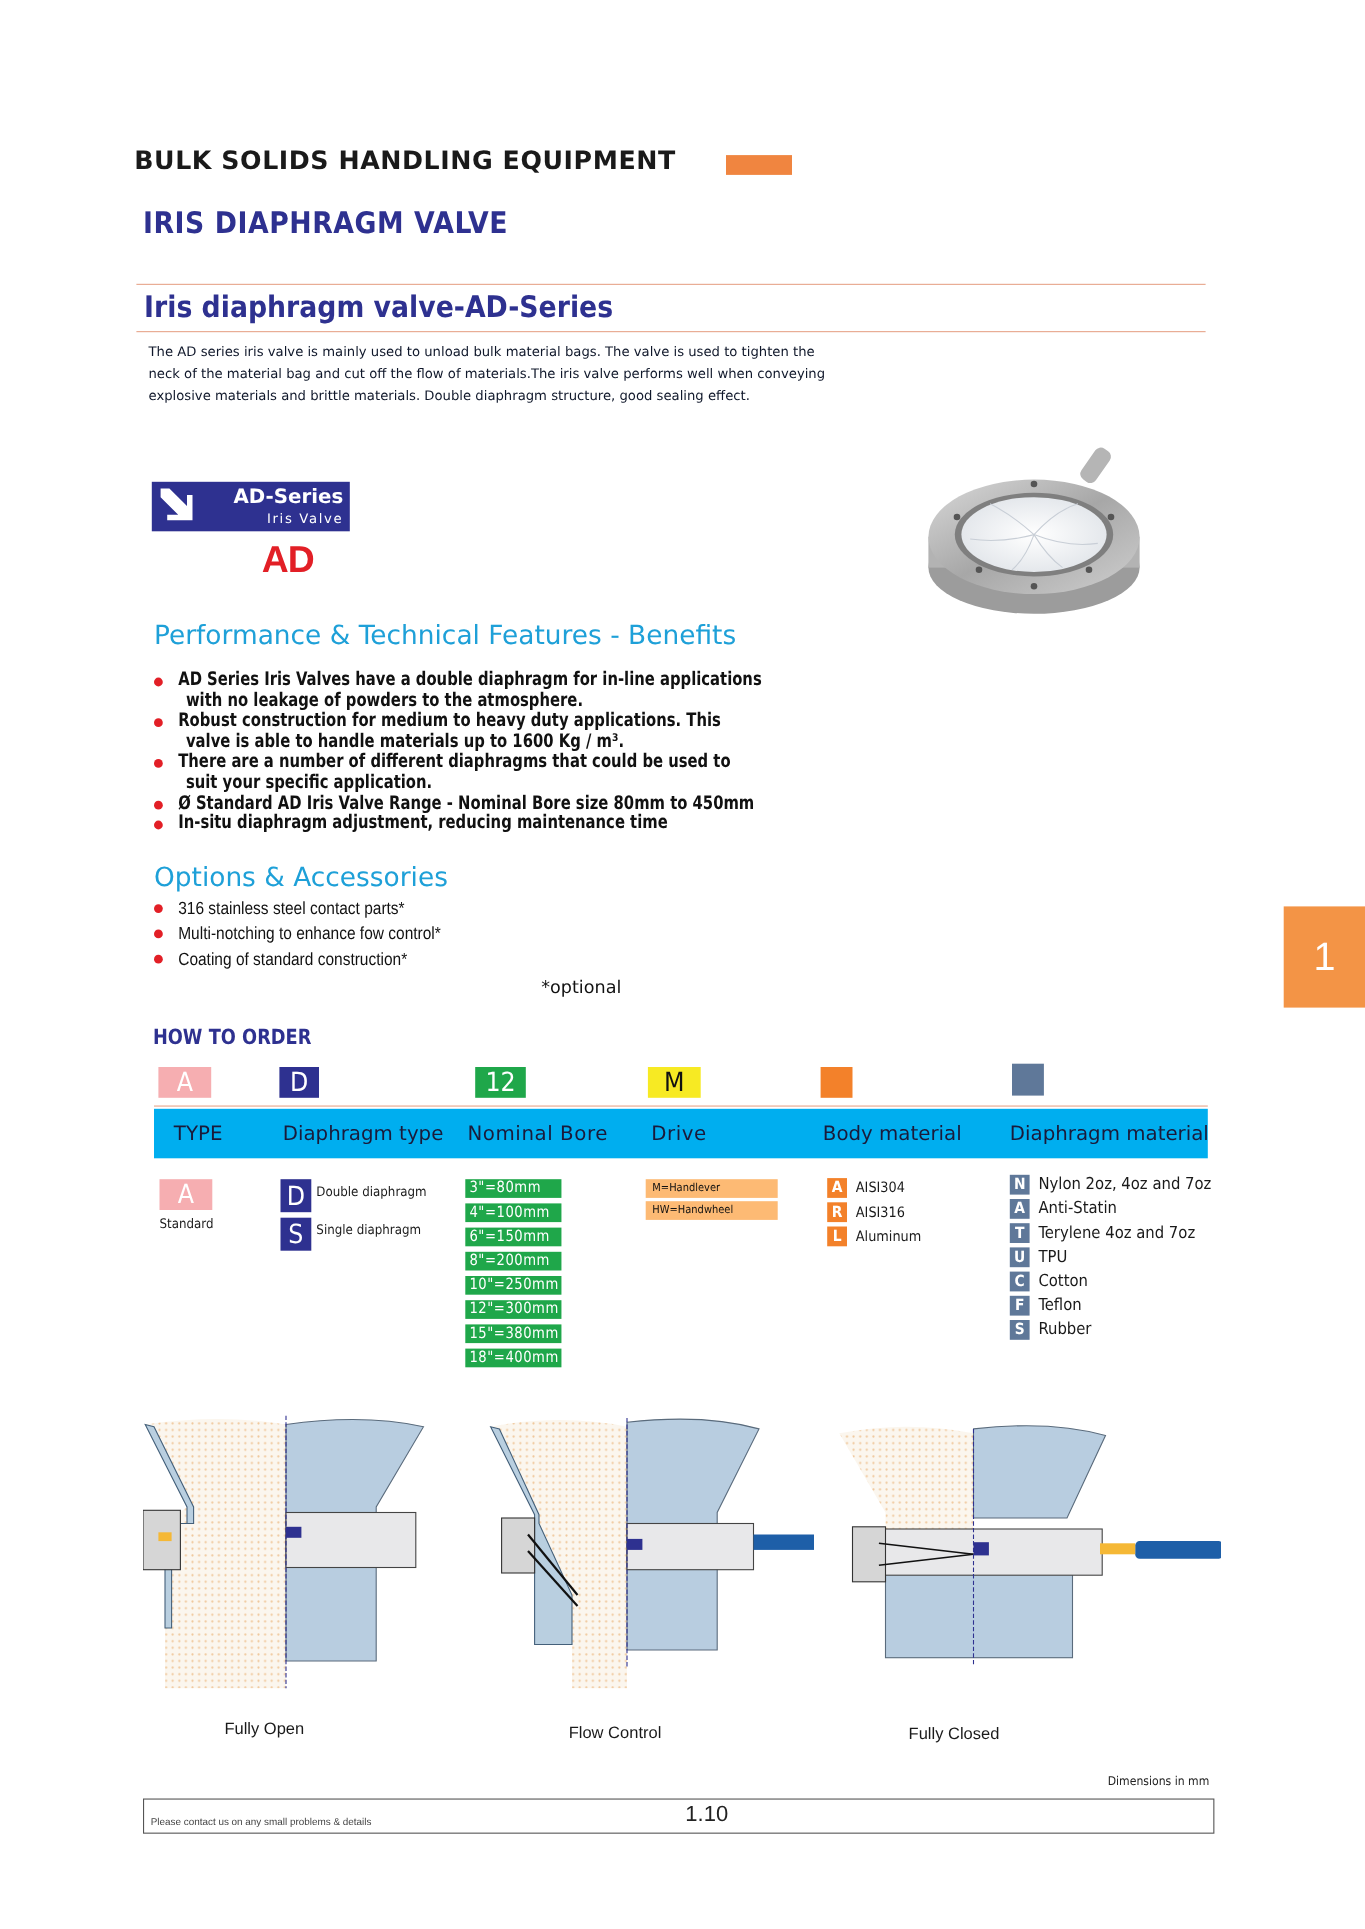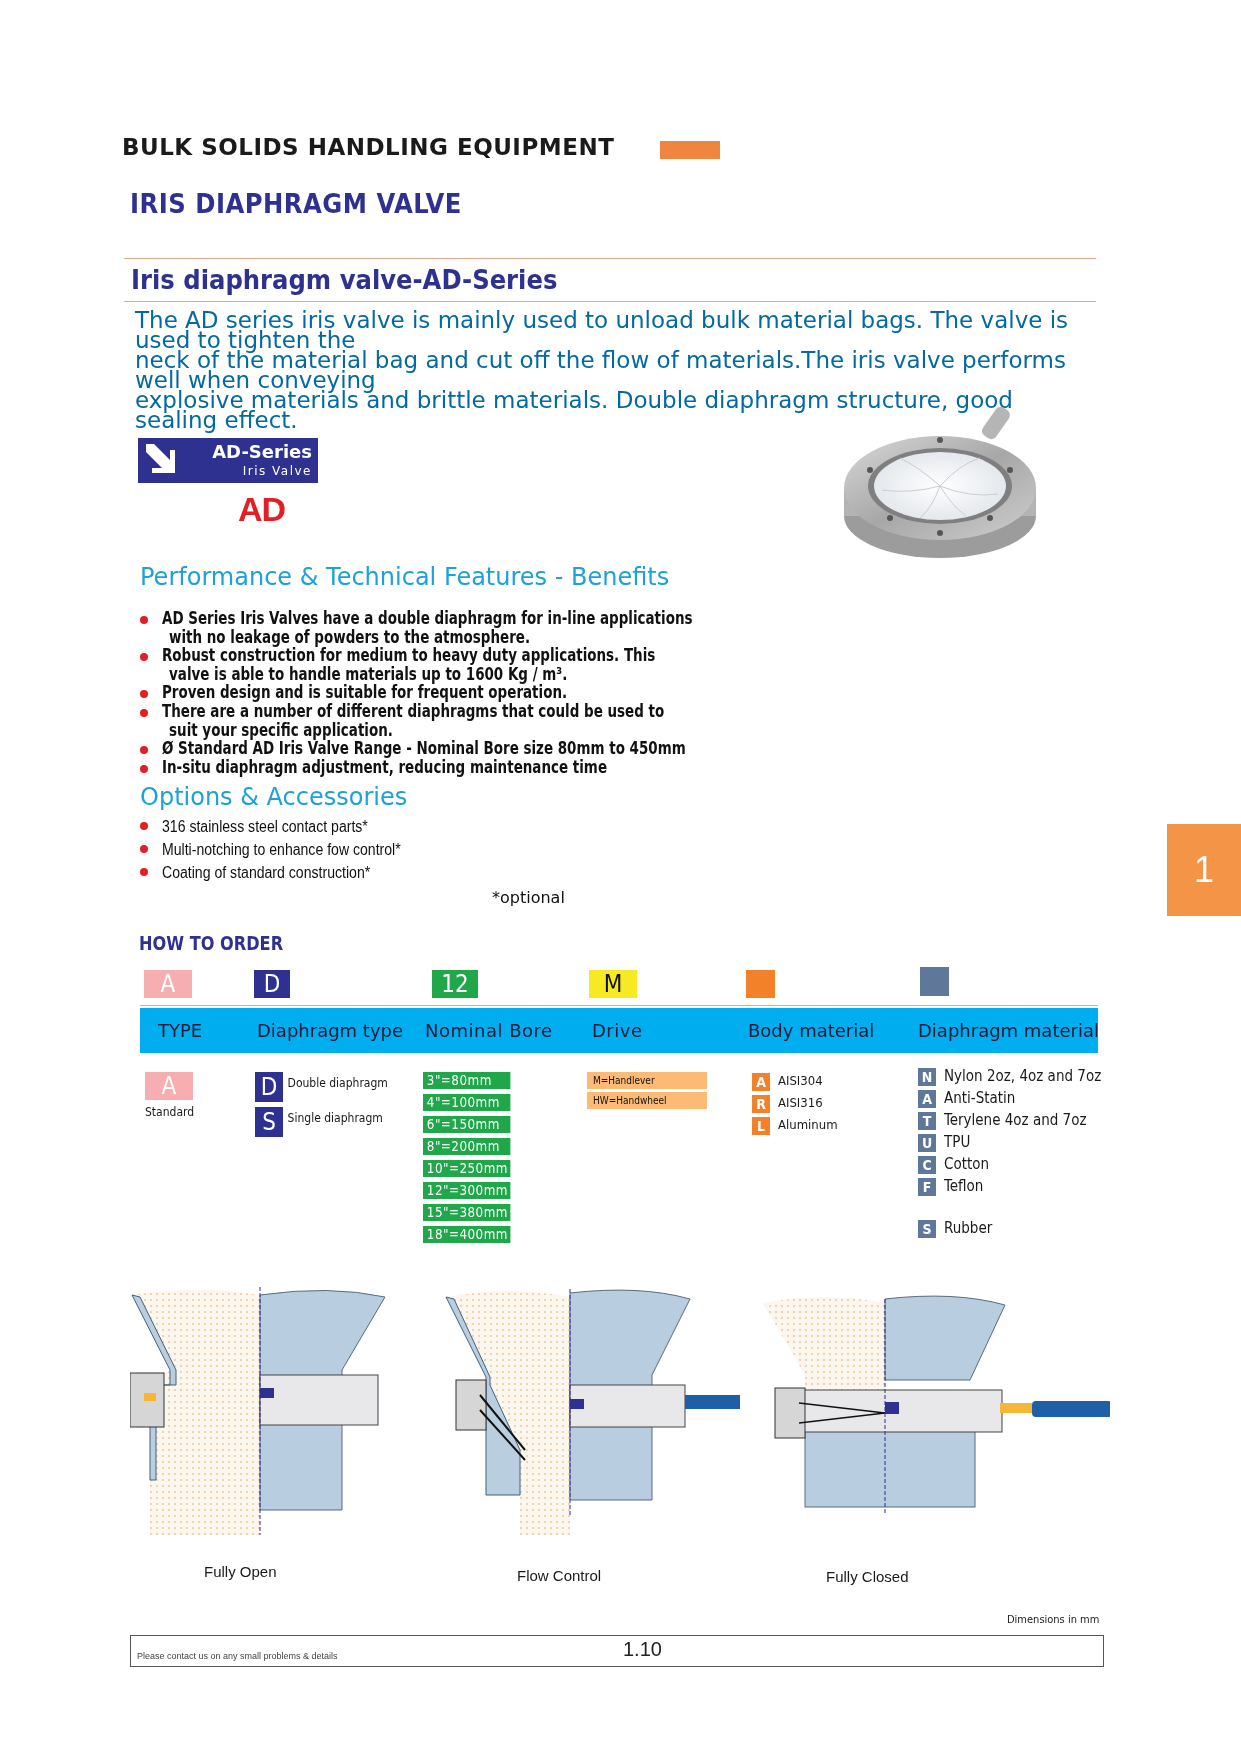--- a/index.html
+++ b/index.html
@@ -3,21 +3,21 @@
 <meta charset="utf-8">
 <style>
   html,body{margin:0;padding:0;background:#fff;}
   body{width:1241px;height:1754px;position:relative;overflow:hidden;font-family:"Liberation Sans",sans-serif;color:#1a1a1a;}
   .abs{position:absolute;}
   .top-header{left:122px;top:134px;font-family:"DejaVu Sans",sans-serif;font-weight:bold;font-size:23px;letter-spacing:0.5px;color:#1a1a1a;white-space:nowrap;}
   .top-bar{left:660px;top:141px;width:60px;height:18px;background:#f08540;}
   .main-title{left:130px;top:188px;font-family:"DejaVu Sans Condensed","DejaVu Sans",sans-serif;font-weight:bold;font-size:27px;color:#2e3190;letter-spacing:0.5px;}
   .rule{height:1px;background:#e7a58a;}
   .sub-title{left:131px;top:264px;font-family:"DejaVu Sans",sans-serif;font-weight:bold;font-size:27px;color:#2e3190;transform:scaleX(0.9);transform-origin:left;}
-  .intro{left:135px;top:310px;width:960px;font-family:"DejaVu Sans",sans-serif;font-size:23px;line-height:20px;color:#0369a1;}
+  .intro{left:135px;top:310px;width:960px;font-family:"DejaVu Sans",sans-serif;font-size:12px;line-height:20px;color:#0f172a;}
   .badge{left:138px;top:438px;width:180px;height:45px;background:#2e3190;color:#fff;}
   .badge-title{position:absolute;right:6px;top:3px;font-family:"DejaVu Sans",sans-serif;font-weight:bold;font-size:18px;}
   .badge-sub{position:absolute;right:6px;top:26px;font-family:"DejaVu Sans",sans-serif;font-size:12px;letter-spacing:1.5px;}
   .badge-icon{position:absolute;left:4px;top:2px;width:36px;height:36px;}
   .ad-logo{left:238px;top:490px;font-family:"Liberation Sans",sans-serif;font-weight:bold;font-size:34px;color:#e21f26;letter-spacing:-1px;}
   .product-photo{left:840px;top:398px;width:210px;height:165px;}
   .section-title{font-family:"DejaVu Sans",sans-serif;font-size:24px;color:#1ea0d8;}
   .bullets{font-family:"DejaVu Sans Condensed","DejaVu Sans",sans-serif;font-size:17px;line-height:18.6px;color:#111;}
   .bullet{position:relative;padding-left:26px;}
   .bullet .dot{position:absolute;left:4px;top:7px;width:8px;height:8px;border-radius:50%;background:#e21f26;}
@@ -115,24 +115,20 @@
       <span class="txt">AD Series Iris Valves have a double diaphragm for in-line applications</span>
       <span class="txt cont">with no leakage of powders to the atmosphere.</span>
     </div>
   <div class="bullet">
       <span class="dot"></span>
       <span class="txt">Robust construction for medium to heavy duty applications. This</span>
       <span class="txt cont">valve is able to handle materials up to 1600 Kg / m³.</span>
     </div>
   <div class="bullet">
       <span class="dot"></span>
-      <span class="txt">Proven design and is suitable for frequent operation.</span>
-    </div>
-  <div class="bullet">
-      <span class="dot"></span>
       <span class="txt">There are a number of different diaphragms that could be used to</span>
       <span class="txt cont">suit your specific application.</span>
     </div>
   <div class="bullet">
       <span class="dot"></span>
       <span class="txt">Ø  Standard AD Iris Valve Range - Nominal Bore size 80mm to 450mm</span>
     </div>
   <div class="bullet">
       <span class="dot"></span>
       <span class="txt">In-situ diaphragm adjustment, reducing maintenance time</span>
@@ -213,21 +209,21 @@
   <div class="row-item"><span class="sq or-sq">L</span><span>Aluminum</span></div>
 </div>
 
 <div class="abs cell" style="left:918px;top:1065px;">
   <div class="row-item" style="font-size:15px;"><span class="sq sl-sq">N</span><span>Nylon 2oz, 4oz and 7oz</span></div>
   <div class="row-item" style="font-size:15px;"><span class="sq sl-sq">A</span><span>Anti-Statin</span></div>
   <div class="row-item" style="font-size:15px;"><span class="sq sl-sq">T</span><span>Terylene 4oz and 7oz</span></div>
   <div class="row-item" style="font-size:15px;"><span class="sq sl-sq">U</span><span>TPU</span></div>
   <div class="row-item" style="font-size:15px;"><span class="sq sl-sq">C</span><span>Cotton</span></div>
   <div class="row-item" style="font-size:15px;"><span class="sq sl-sq">F</span><span>Teflon</span></div>
-  <div class="row-item" style="font-size:15px;margin-top:20px;"><span class="sq sl-sq">S</span><span>Rubber</span></div>
+  <div class="row-item" style="font-size:15px;"><span class="sq sl-sq">S</span><span>Rubber</span></div>
 </div>
 
 <svg class="abs" style="left:130px;top:1285px;width:270px;height:250px;" viewBox="0 0 270 250">
   <defs>
     <pattern id="dots" width="6" height="6" patternUnits="userSpaceOnUse">
       <rect width="6" height="6" fill="#fbf6ee"></rect>
         <circle cx="3" cy="3" r="1" fill="#f0c79a"></circle>
     </pattern>
   </defs>
   <path d="M2 10 Q70 0 130 10 L130 250 L20 250 L20 100 L40 85 Z" fill="url(#dots)"></path>

